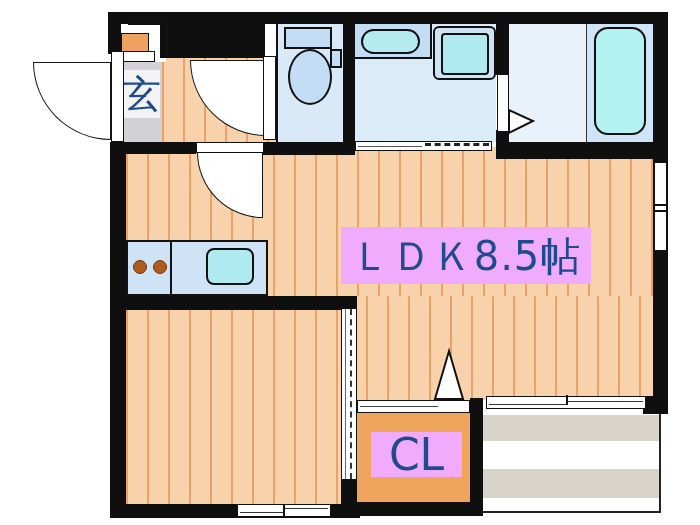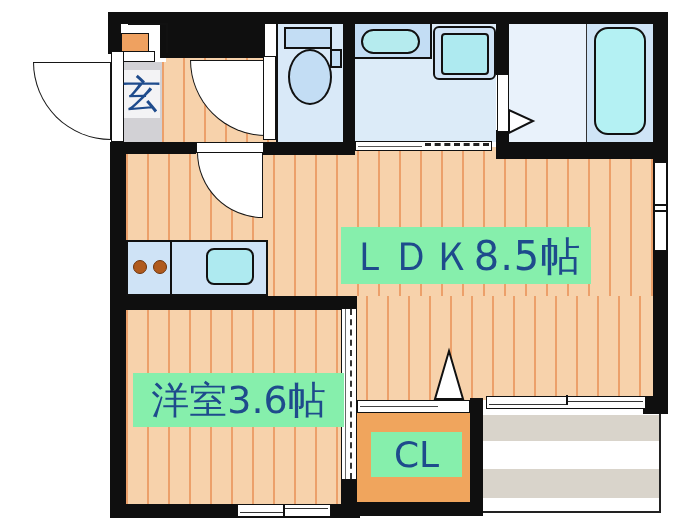--- a/index.html
+++ b/index.html
@@ -8,21 +8,21 @@
   .abs{position:absolute;}
   .wall{position:absolute;background:#0f0f0f;z-index:4;}
   .floor-wood{position:absolute;z-index:1;background-color:#f7d2ab;
     background-image:repeating-linear-gradient(90deg,#eca06a 0px,#eca06a 2px,rgba(0,0,0,0) 2px,rgba(0,0,0,0) 21px);}
   .room-blue{position:absolute;z-index:2;}
   .fixture{position:absolute;z-index:3;border:2px solid #111;box-sizing:border-box;}
   .leaf{position:absolute;z-index:5;background:#fff;border:1.5px solid #111;box-sizing:border-box;}
   .qdisc{position:absolute;z-index:3;background:#fff;border:1.5px solid #161616;
          border-bottom-left-radius:100% 100%;box-sizing:border-box;}
   .slider{position:absolute;z-index:5;background:#fff;border:1px solid #111;box-sizing:border-box;}
-  .label-box{position:absolute;z-index:6;background:#86efac;display:flex;align-items:center;justify-content:center;
+  .label-box{position:absolute;z-index:6;background:#f0abfc;display:flex;align-items:center;justify-content:center;
              color:#1e4b8c;line-height:1;white-space:nowrap;}
   .tick{position:absolute;background:#111;}
   svg{position:absolute;z-index:6;overflow:visible;}
 </style>
 </head>
 <body>
 
 <div class="plan">
 
   <div class="floor-wood" style="left:162px;top:56px;width:118px;height:86px;"></div>
@@ -123,29 +123,26 @@
     <div class="tick" style="left:79px;top:-2px;width:2px;height:10px;"></div>
   </div>
 
   <div class="slider" style="left:237px;top:504px;width:94px;height:13px;z-index:5;">
     <div class="abs" style="left:2px;top:7px;width:45px;height:0;border-top:1.5px solid #333;"></div>
     <div class="abs" style="left:46px;top:3px;width:44px;height:0;border-top:1.5px solid #333;"></div>
     <div class="tick" style="left:45px;top:0;width:2px;height:100%;"></div>
   </div>
 
   <div class="abs" style="left:357px;top:413px;width:113px;height:89px;background:#f0a55d;z-index:2;"></div>
-  <div class="label-box" style="left:371px;top:432px;width:91px;height:45px;font-size:36px;">
+  <div class="label-box" style="left:371px;top:432px;width:91px;height:45px;font-size:44px;">
     <span>CL</span>
   </div>
 
   <div class="abs" style="left:483px;top:412px;width:178px;height:101px;background:#fff;border-right:2px solid #222;border-bottom:2px solid #222;box-sizing:border-box;z-index:2;">
     <div class="abs" style="left:0;top:3px;width:100%;height:26px;background:#d9d4cb;"></div>
     <div class="abs" style="left:0;top:57px;width:100%;height:29px;background:#d9d4cb;"></div>
   </div>
 
   <div class="label-box" style="left:341px;top:227px;width:250px;height:57px;font-size:40px;letter-spacing:1px;">
     <span>ＬＤＫ8.5帖</span>
   </div>
-  <div class="label-box" style="left:133px;top:373px;width:211px;height:54px;font-size:38px;">
-    <span>洋室3.6帖</span>
-  </div>
 
 </div>
 
 </body></html>

